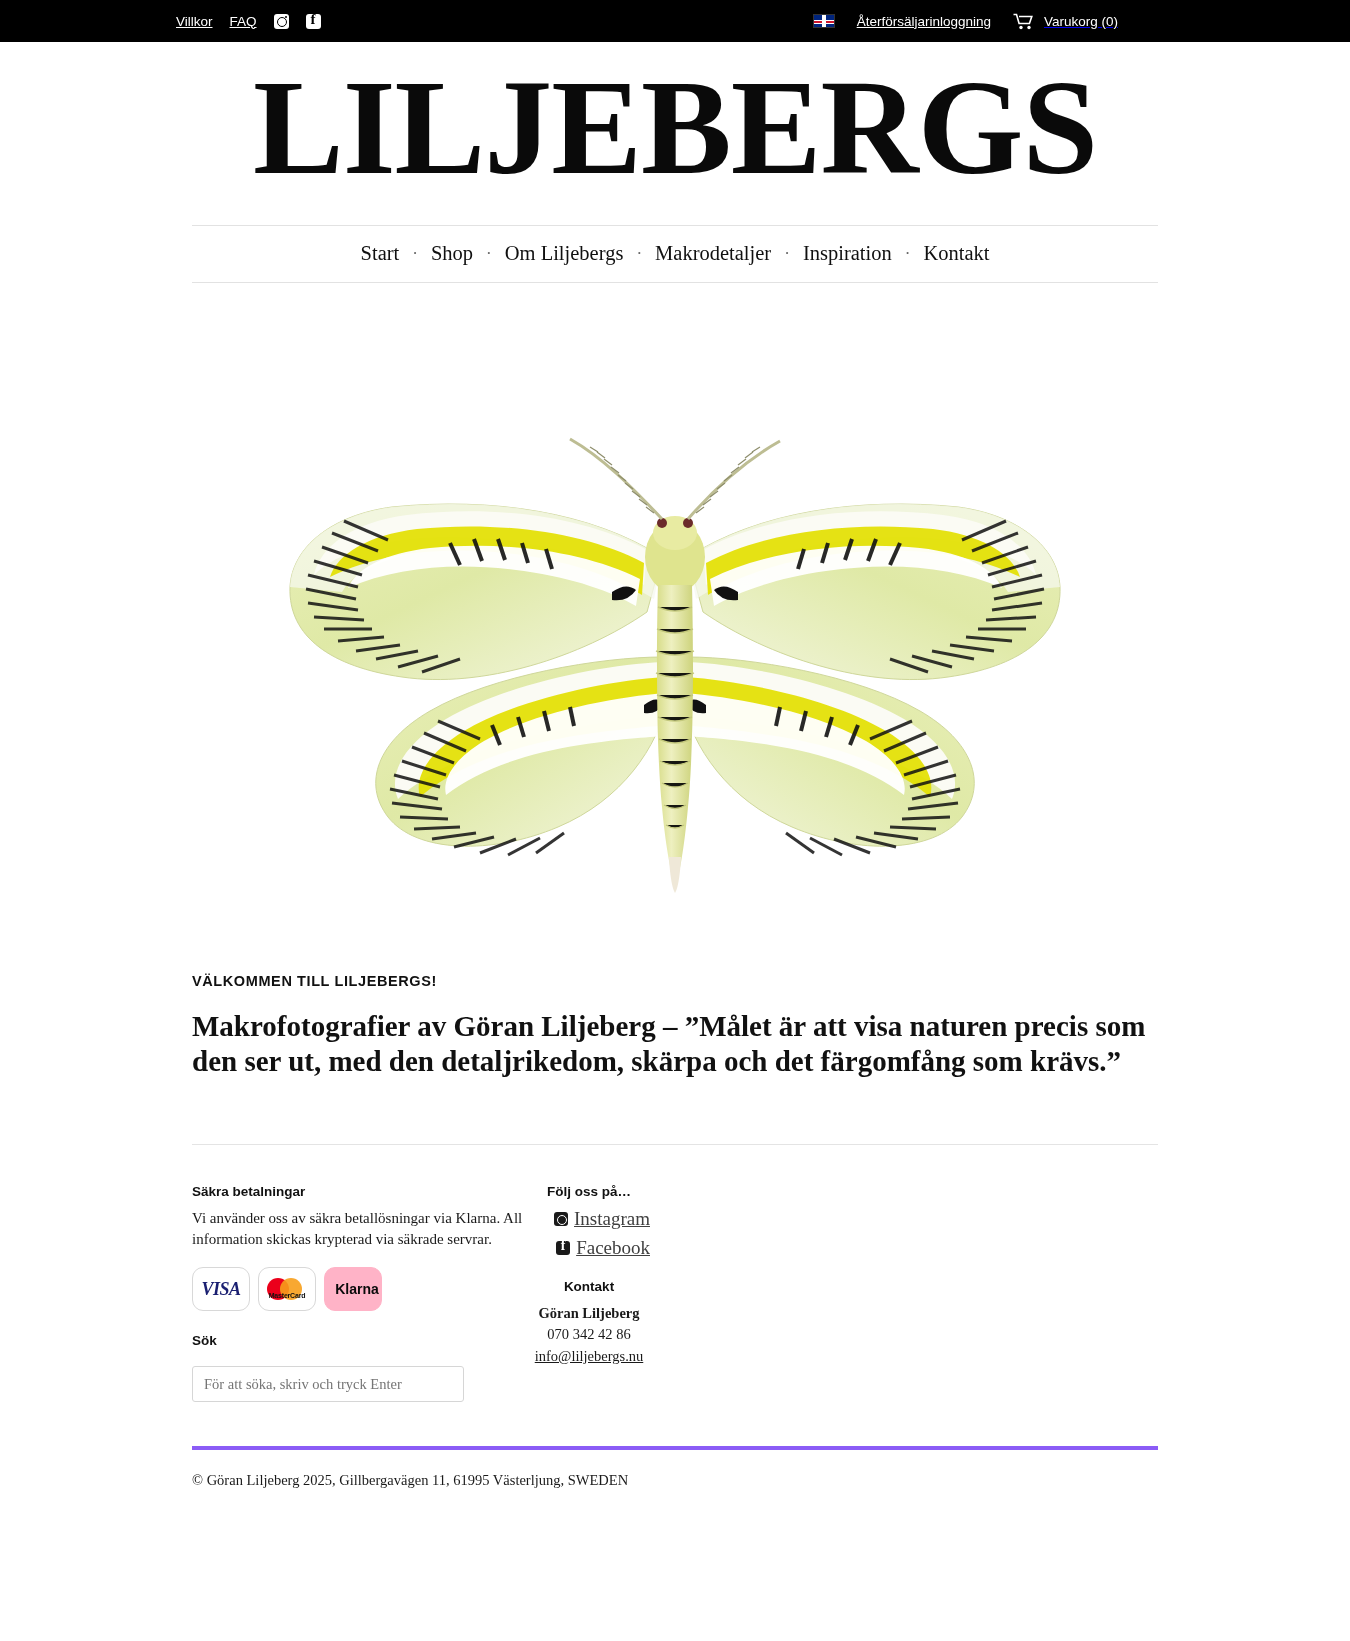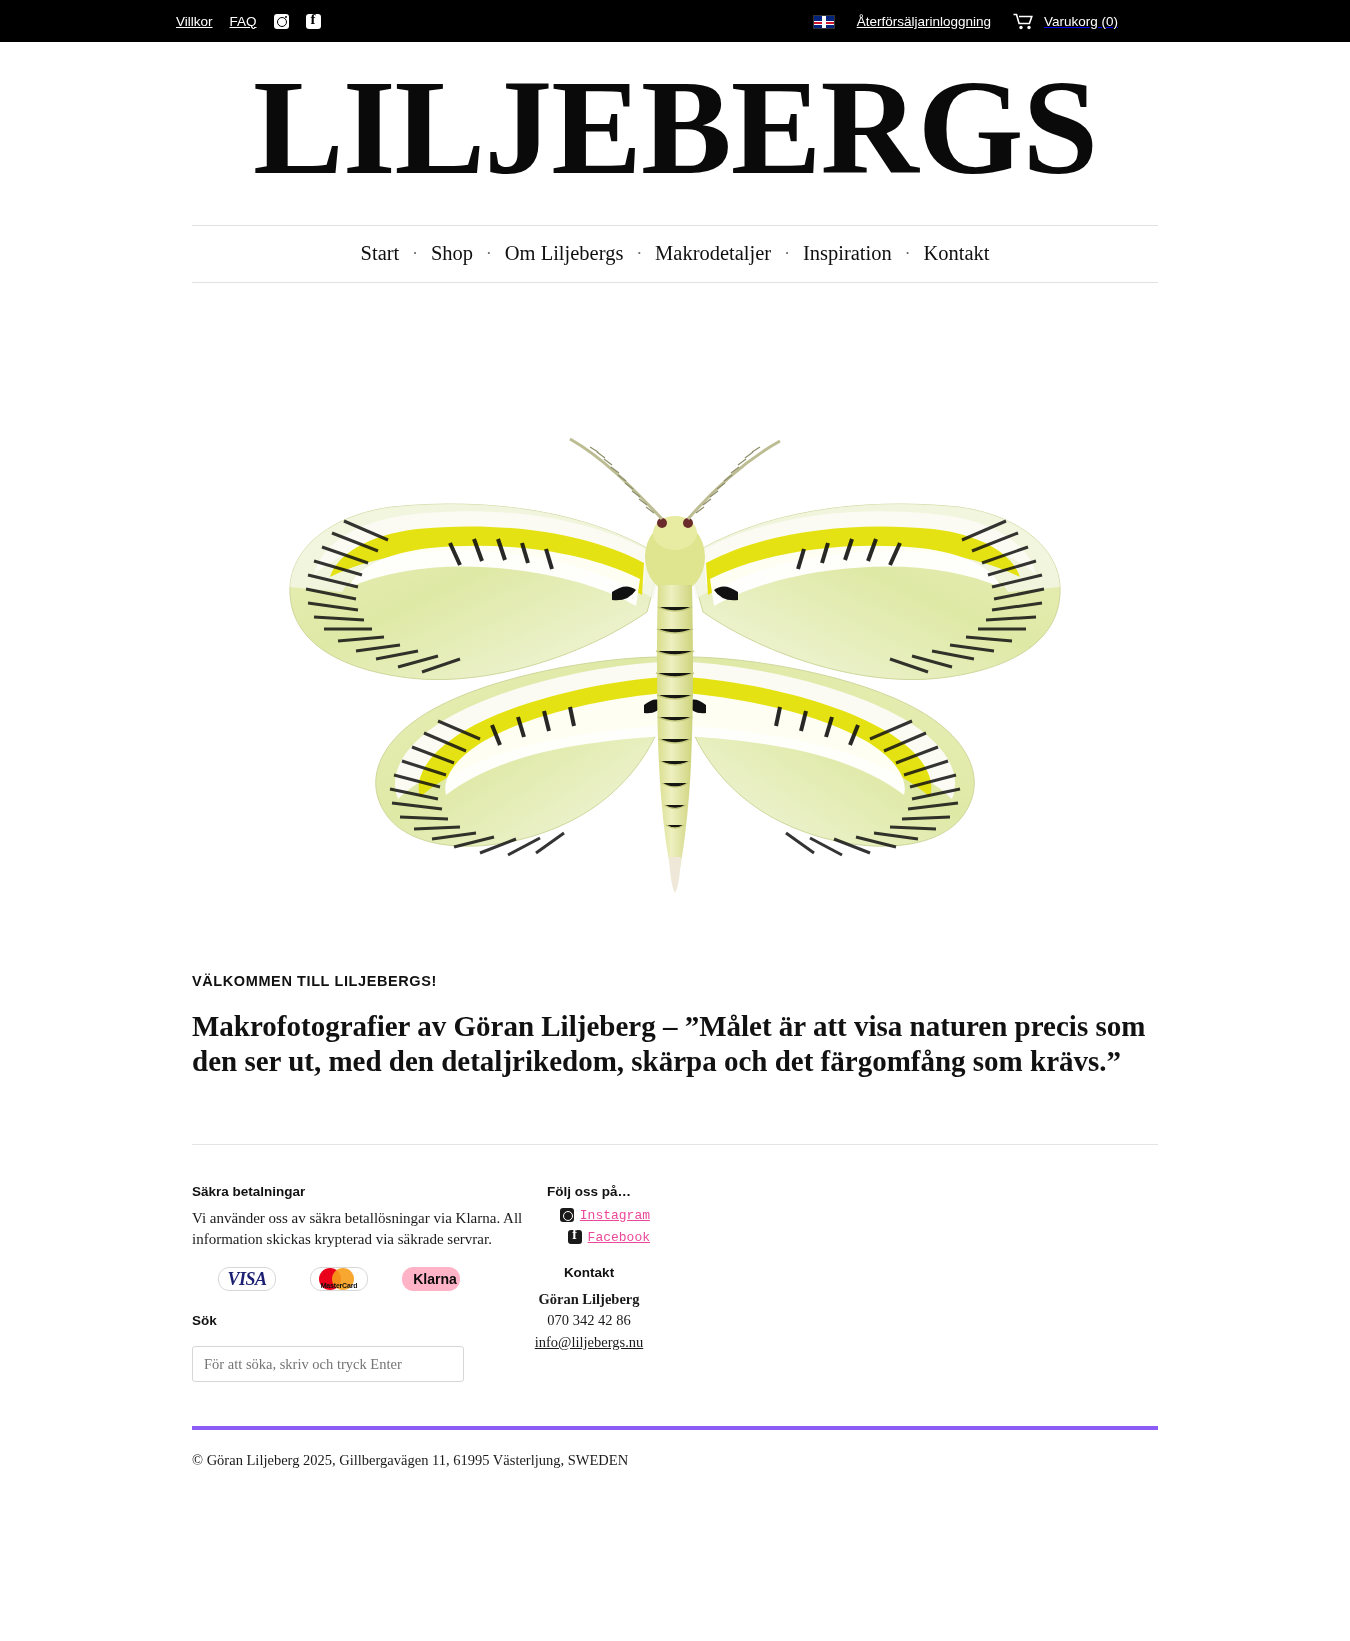--- a/index.html
+++ b/index.html
@@ -13,21 +13,21 @@
   
   .topbar {
     background: #000000;
     height: 42px;
     display: flex;
     align-items: center;
     padding: 0 232px 0 176px;
     justify-content: space-between;
   }
   .topbar-left { display: flex; align-items: center; gap: 17px; }
-  .topbar-right { display: flex; align-items: flex-end; gap: 22px; margin-left: 32px; }
+  .topbar-right { display: flex; align-items: center; gap: 22px; margin-left: 32px; }
   .tb-link {
     color: #ffffff;
     font-size: 13.5px;
     text-decoration: underline;
     white-space: nowrap;
   }
   .tb-sq {
     width: 15px; height: 15px;
     display: inline-block;
     position: relative;
@@ -206,31 +206,30 @@
     font-family: "Liberation Serif", serif;
     font-size: 15px;
     line-height: 1.45;
     color: #1a1a1a;
     margin: 0;
   }
   .f-body a { color: #1a1a1a; }
 
   .cards { display: flex; gap: 8px; margin-top: 16px; }
   .card {
-    width: 58px; height: 24px;
+    width: 58px; height: 44px;
     border: 1px solid #d8d8d8;
     border-radius: 11px;
     background: #fff;
     display: flex;
     align-items: center;
     justify-content: center;
     font-size: 12px;
     font-weight: bold;
     overflow: hidden;
-    margin-left: 26px;
   }
   .card.visa { color: #1a1f71; font-family: "Liberation Serif", serif; font-style: italic; font-size: 18px; letter-spacing: -0.5px;}
   .card.mc { position: relative; background: #fff; }
   .card.mc .mc-circles { position: relative; width: 46px; height: 22px; }
   .card.mc .c1, .card.mc .c2 {
     position: absolute; top: 0; width: 22px; height: 22px; border-radius: 50%;
   }
   .card.mc .c1 { left: 3px; background: #eb001b; }
   .card.mc .c2 { left: 16px; background: #f79e1b; opacity: .9; }
   .card.mc .mc-text {
@@ -255,23 +254,23 @@
   }
 
   .follow-row {
     display: flex;
     align-items: center;
     justify-content: flex-end;
     gap: 6px;
     margin-top: 7px;
   }
   .follow-row a {
-    font-family: Liberation Mono, monospace;
-    font-size: 13px;
-    color: #ec4899;
+    font-family: Liberation Serif, serif;
+    font-size: 19px;
+    color: #404040;
   }
   .sm-icon {
     width: 14px; height: 14px;
     position: relative;
     display: inline-block;
     background: #1a1a1a;
     border-radius: 3px;
     flex: 0 0 auto;
   }
   .sm-icon.ig::before {

